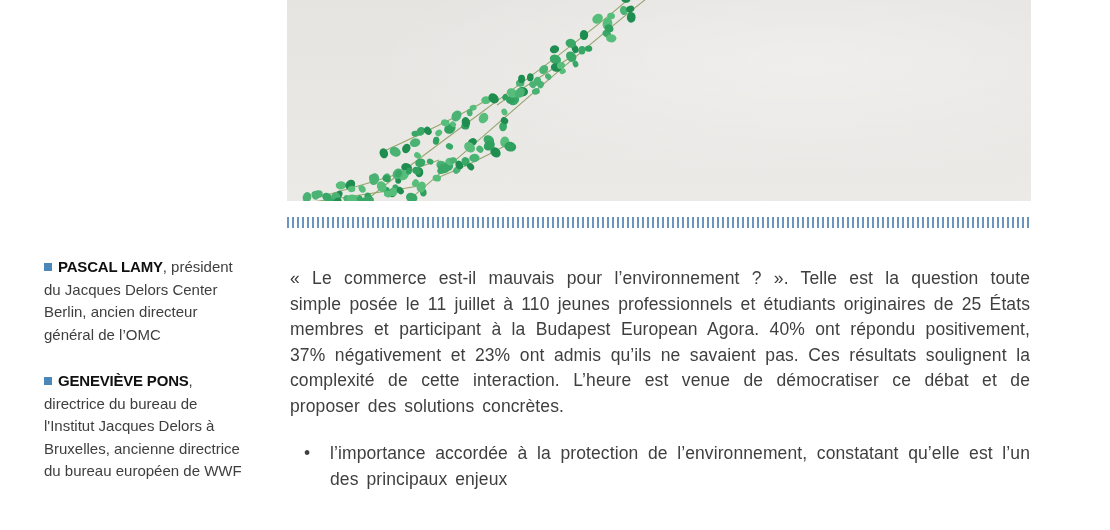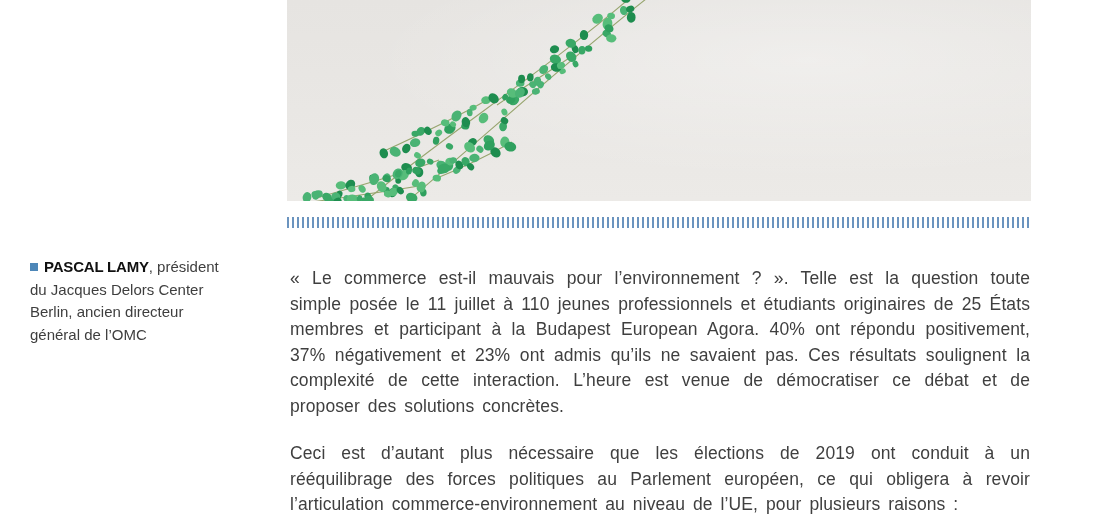--- a/index.html
+++ b/index.html
@@ -42,21 +42,21 @@
       var(--sep-color, #6b94bf) 0px,
       var(--sep-color, #6b94bf) 2px,
       #ffffff 2px,
       #ffffff 5px
     );
   }
 
   
   .sidebar {
     position: absolute;
-    left: 30px;
+    left: 44px;
     top: 256px;
     width: 198px;
     color: #3e3e3e;
     font-size: 15px;
     line-height: 22.5px;
   }
   .author { margin: 0 0 24px 0; }
   .bullet-square {
     display: inline-block;
     width: 8px;
@@ -247,24 +247,26 @@
         </g>
     </svg>
   </div>
 
   <div class="separator"></div>
 
   <aside class="sidebar">
     <p class="author">
       <span class="bullet-square"></span><span class="author-name">PASCAL LAMY</span><span class="author-role">, président du Jacques Delors Center Berlin, ancien directeur général de l’OMC</span>
     </p>
+    <p class="author">
+      <span class="bullet-square"></span><span class="author-name">GENEVIÈVE PONS</span><span class="author-role">, directrice du bureau de l'Institut Jacques Delors à Bruxelles, ancienne directrice du bureau européen de WWF</span>
+    </p>
   </aside>
 
   <main class="article">
     <p>« Le commerce est-il mauvais pour l’environnement ? ». Telle est la question toute simple posée le 11 juillet à 110 jeunes professionnels et étudiants originaires de 25 États membres et participant à la Budapest European Agora. 40% ont répondu positivement, 37% négativement et 23% ont admis qu’ils ne savaient pas. Ces résultats soulignent la complexité de cette interaction. L’heure est venue de démocratiser ce débat et de proposer des solutions concrètes.</p>
-    <p>Ceci est d’autant plus nécessaire que les élections de 2019 ont conduit à un rééquilibrage des forces politiques au Parlement européen, ce qui obligera à revoir l’articulation commerce-environnement au niveau de l’UE, pour plusieurs raisons :</p>
     <div class="bullet-line">
       <span class="bullet-marker">•</span>
       <span class="bullet-text">l’importance accordée à la protection de l’environnement, constatant qu’elle est l’un des principaux enjeux</span>
     </div>
   </main>
 
 </div>
 
 </body></html>

